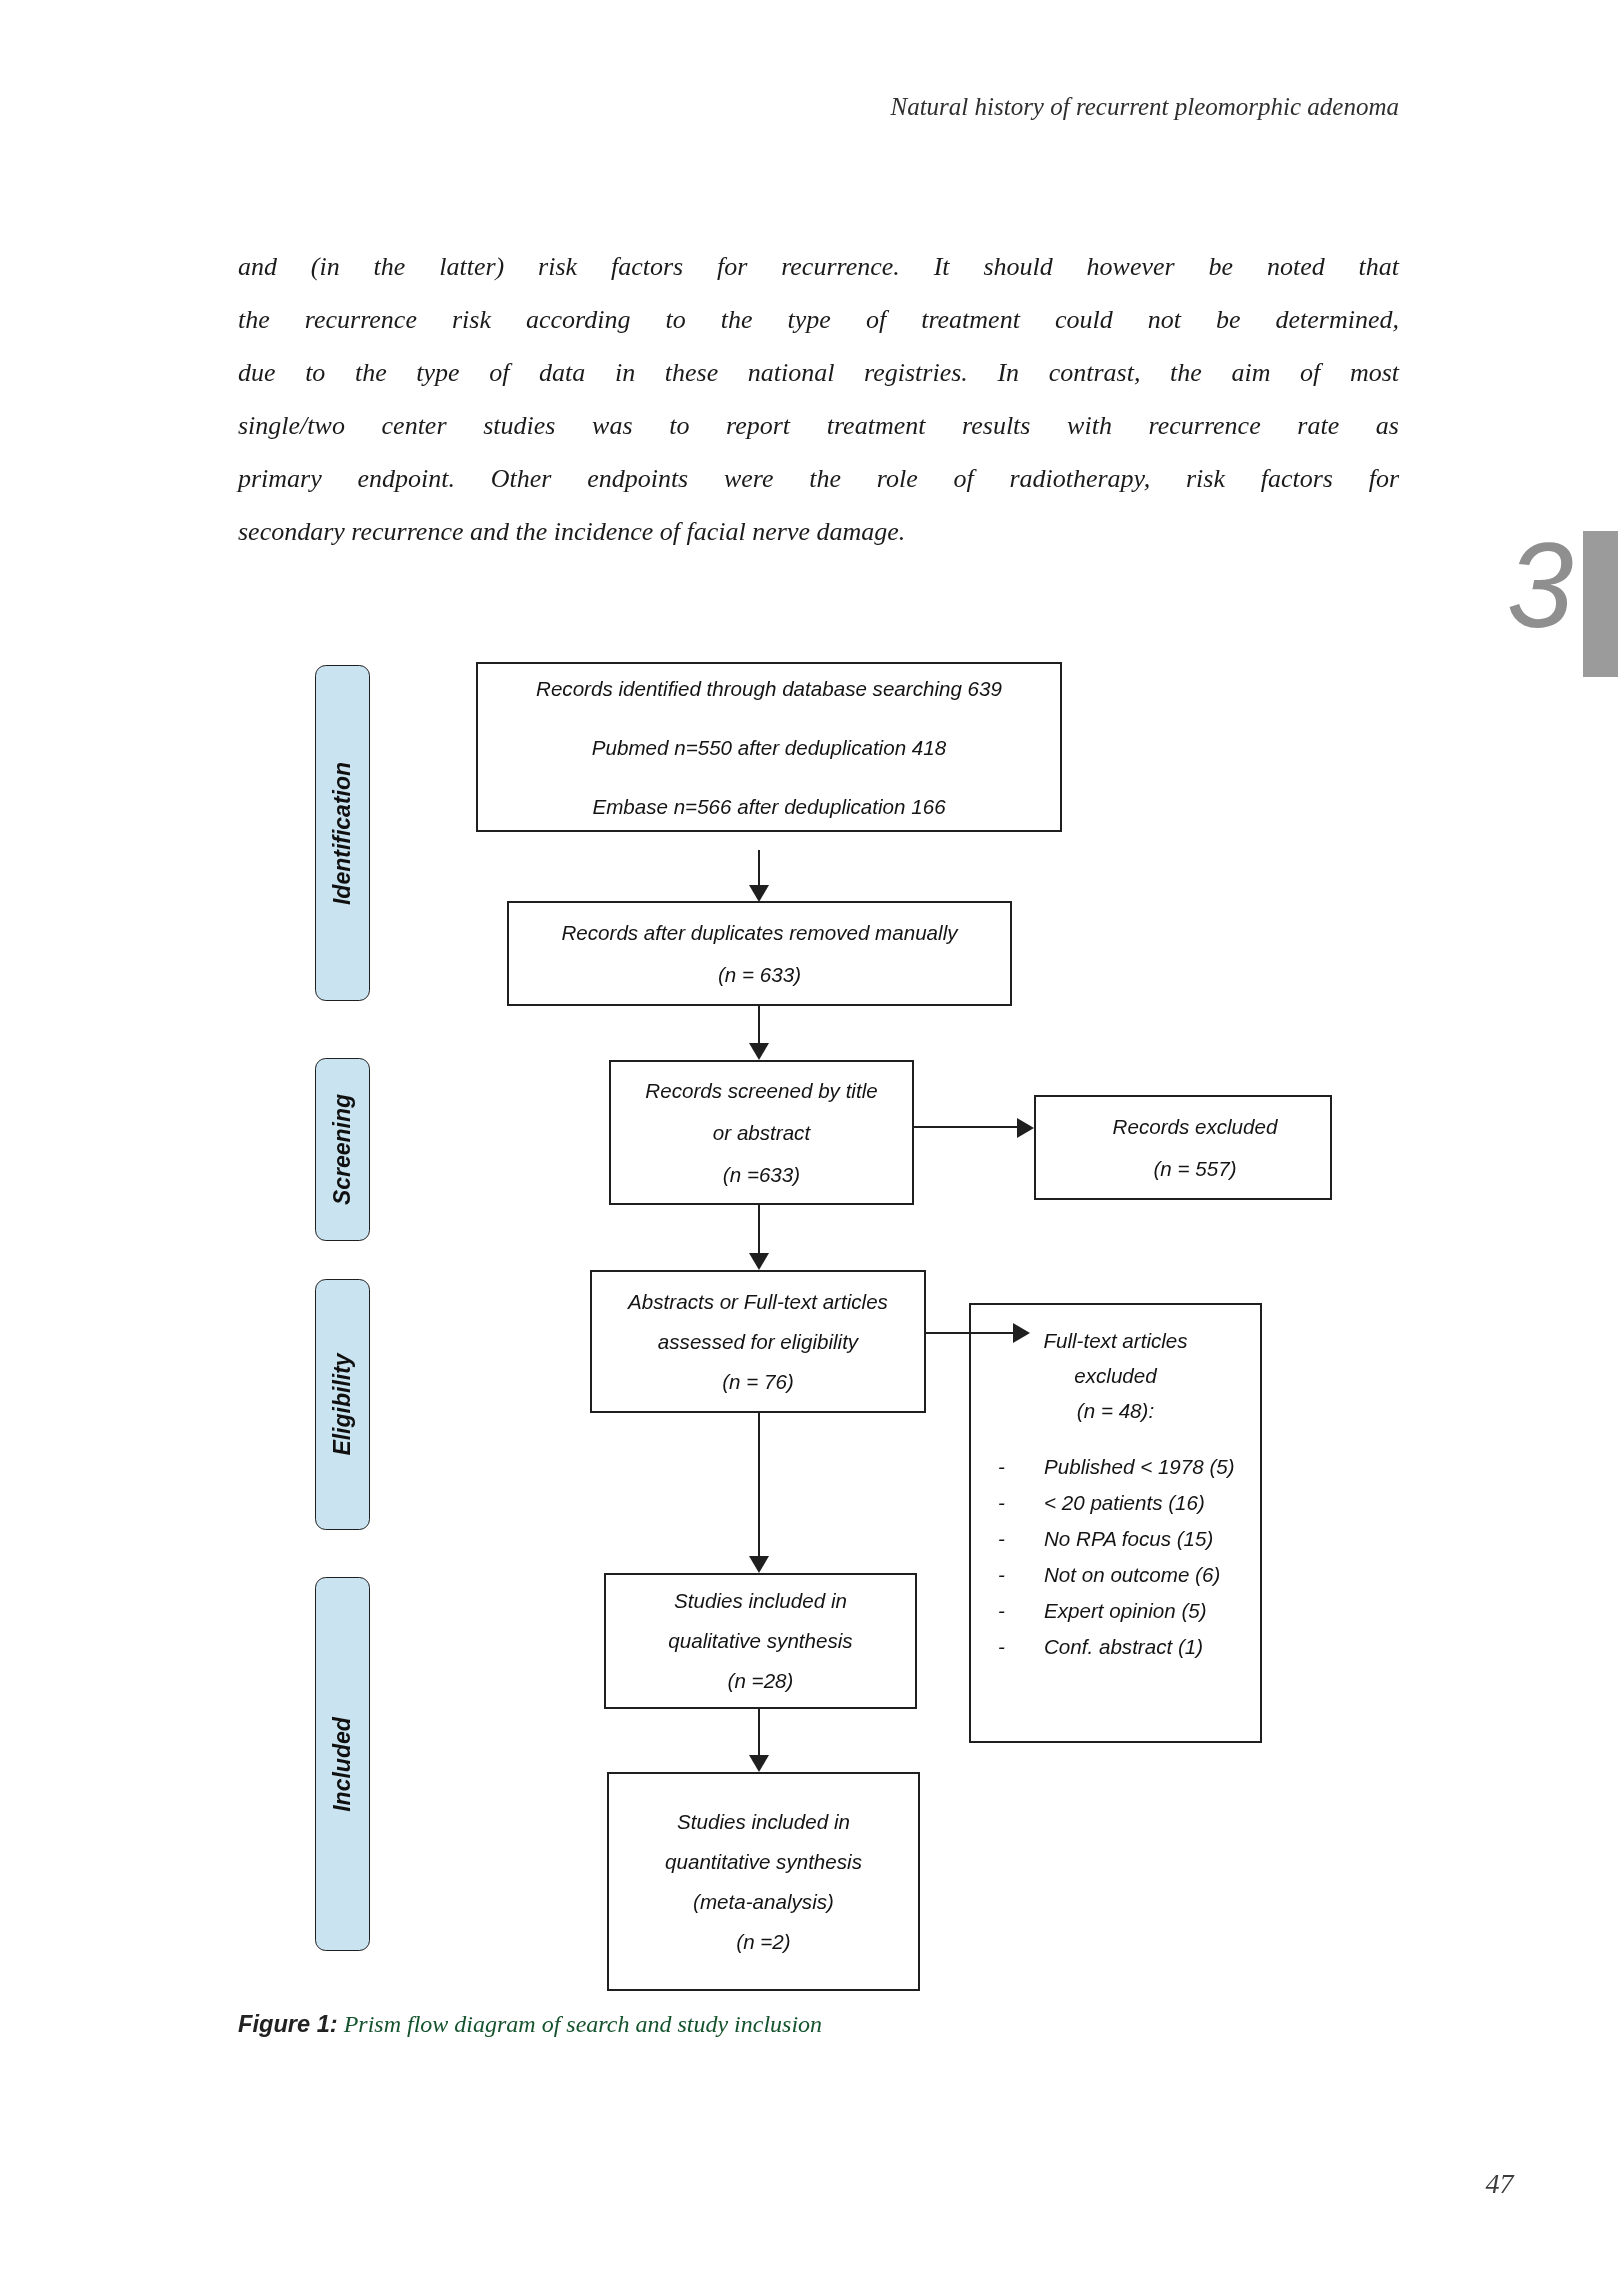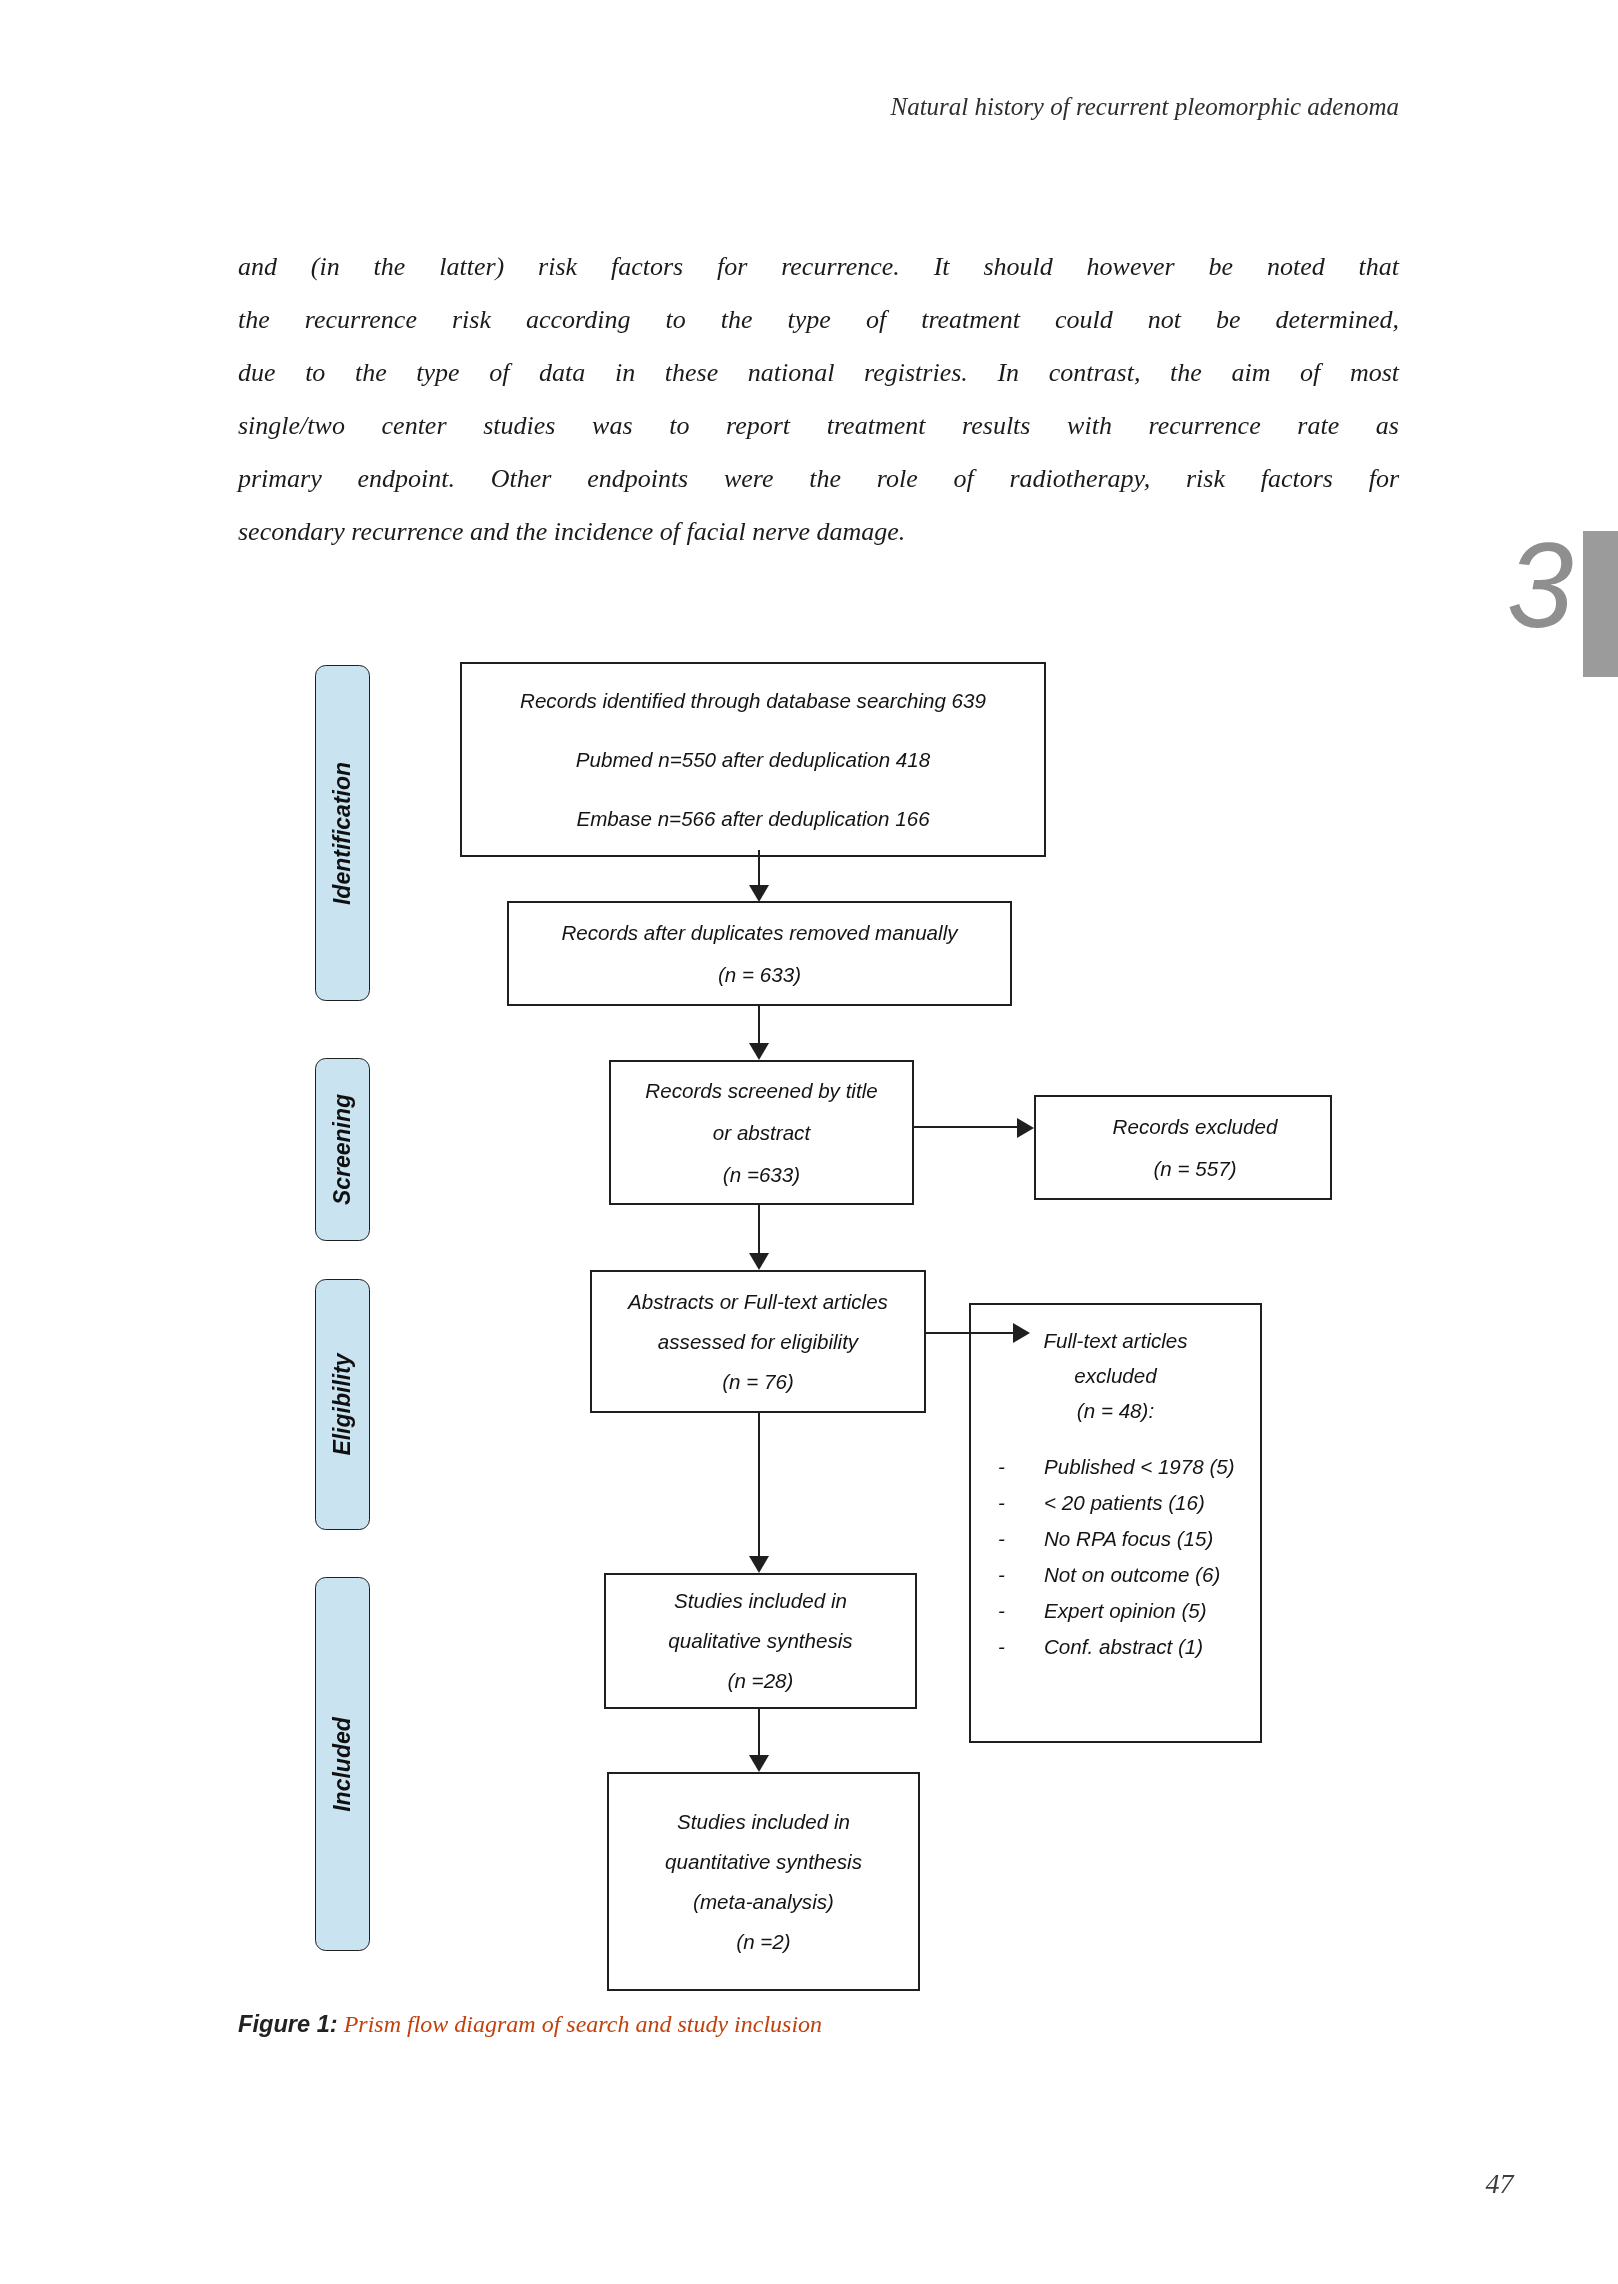--- a/index.html
+++ b/index.html
@@ -52,21 +52,21 @@
   .vhead{position:absolute;width:0;height:0;border-left:10px solid transparent;
          border-right:10px solid transparent;border-top:17px solid #1f1f1f;}
   .hline{position:absolute;height:2.3px;background:#1f1f1f;}
   .rhead{position:absolute;width:0;height:0;border-top:10px solid transparent;
          border-bottom:10px solid transparent;border-left:17px solid #1f1f1f;}
 
   
   .caption{position:absolute;left:238px;top:2011px;font-size:24px;white-space:nowrap;}
   .caption .cap-label{font-family:"Liberation Sans","DejaVu Sans",sans-serif;font-weight:bold;
         font-size:23.6px;color:#222;}
-  .caption .cap-text{font-family:"Liberation Serif","DejaVu Serif",serif;color:#c2410c;}
+  .caption .cap-text{font-family:"Liberation Serif","DejaVu Serif",serif;color:#14532d;}
   .page-number{position:absolute;left:1469px;top:2161px;width:61px;text-align:center;
         font-size:28px;color:#3d3d3d;margin-top:7px;}
 </style>
 </head>
 <body>
 
 <div class="page">
 
   <div class="running-header">Natural history of recurrent pleomorphic adenoma</div>
 
@@ -88,21 +88,21 @@
   <div class="stage" style="top:1058px;height:183px;">
     <span>Screening</span>
   </div>
   <div class="stage" style="top:1279px;height:251px;">
     <span>Eligibility</span>
   </div>
   <div class="stage" style="top:1577px;height:374px;">
     <span>Included</span>
   </div>
 
-  <div class="fbox" id="box-identified" style="left:460px;top:662px;width:586px;height:195px;">
+  <div class="fbox" id="box-identified" style="left:476px;top:662px;width:586px;height:170px;">
     <div class="ln">Records identified through database searching 639</div>
     <div class="ln">Pubmed n=550 after deduplication 418</div>
     <div class="ln">Embase n=566 after deduplication 166</div>
   </div>
 
   <div class="fbox" id="box-deduplicated" style="left:507px;top:901px;width:505px;height:105px;">
     <div class="ln">Records after duplicates removed manually</div>
     <div class="ln">(n = 633)</div>
   </div>
 

